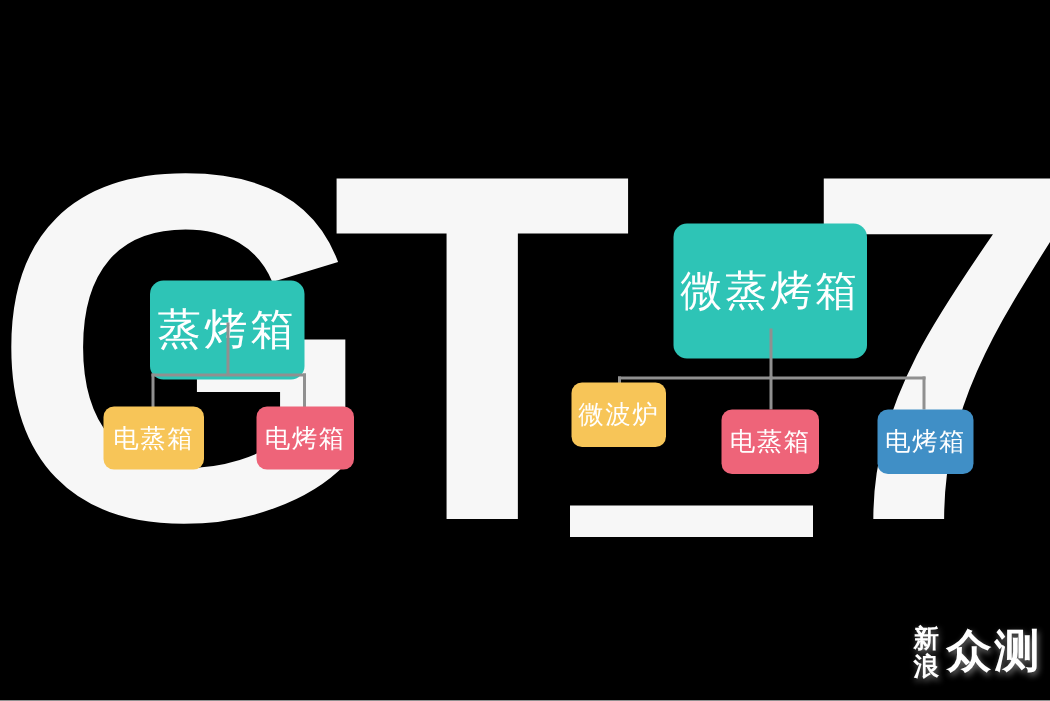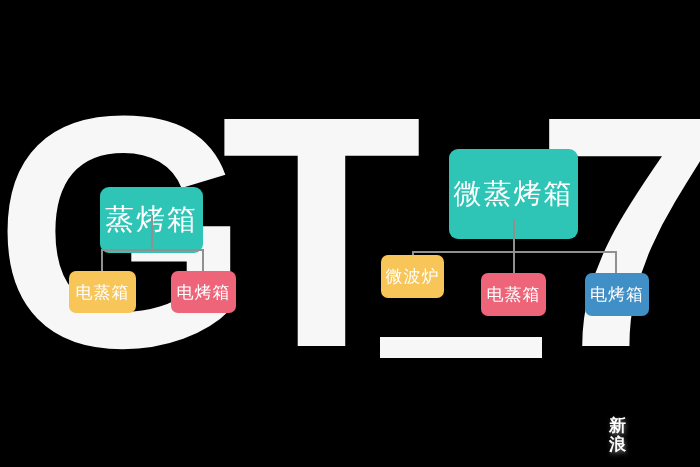--- a/index.html
+++ b/index.html
@@ -78,15 +78,16 @@
     <div class="node child t2-c0" style="background-color: rgb(247, 197, 88);">微波炉</div>
     <div class="node child t2-c1" style="background-color: rgb(238, 100, 121);">电蒸箱</div>
     <div class="node child t2-c2" style="background-color: rgb(64, 143, 198);">电烤箱</div>
   </div>
 
   <div class="sina" style="color: rgb(255, 255, 255);">
     <div class="sina-stack">
       <span>新</span>
       <span>浪</span>
     </div>
+    <span class="sina-main">众测</span>
   </div>
 
 </div>
 
 </body></html>

